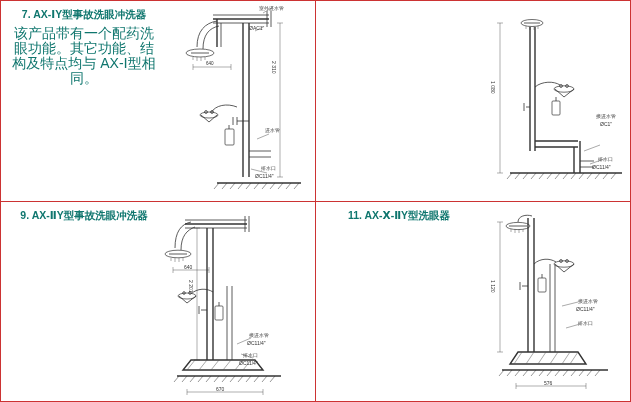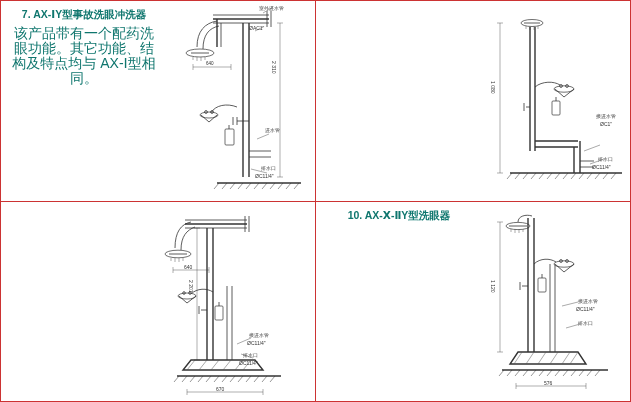--- a/index.html
+++ b/index.html
@@ -139,20 +139,21 @@
         <span style="position:absolute;left:130px;top:112px;font-size:5px;color:#333;">接进水管</span>
         <span style="position:absolute;left:134px;top:120px;font-size:5px;color:#333;">ØC1"</span>
         <span style="position:absolute;left:132px;top:155px;font-size:5px;color:#333;">排水口</span>
         <span style="position:absolute;left:126px;top:163px;font-size:5px;color:#333;">ØC11/4"</span>
       </div>
     </div>
   </div>
 
   <div class="quad q3">
     <div class="cap">
+      <div class="title">9. AX-ⅡY型事故洗眼冲洗器</div>
     </div>
     <div class="draw">
       <svg width="165" height="200" viewBox="0 0 165 200">
 
         <path class="ln2" d="M34 22 L96 22"></path>
         <path class="ln" d="M34 18 L96 18"></path>
         <path class="ln" d="M34 26 L96 26"></path>
         <path class="ln" d="M94 14 L94 30 M98 14 L98 30"></path>
 
         <path class="ln" d="M24 46 C24 30 30 22 40 20"></path>
@@ -204,21 +205,21 @@
         <span style="position:absolute;left:96px;top:138px;font-size:5px;color:#333;">ØC11/4"</span>
         <span style="position:absolute;left:92px;top:150px;font-size:5px;color:#333;">排水口</span>
         <span style="position:absolute;left:88px;top:158px;font-size:5px;color:#333;">ØC11/4"</span>
         <span style="position:absolute;left:65px;top:184px;font-size:5px;color:#333;">670</span>
       </div>
     </div>
   </div>
 
   <div class="quad q4">
     <div class="cap">
-      <div class="title">10. AX-Ⅹ-ⅡY型洗眼器</div>
+      <div class="title">11. AX-Ⅹ-ⅡY型洗眼器</div>
     </div>
     <div class="draw">
       <svg width="166" height="200" viewBox="0 0 166 200">
 
         <ellipse class="fillw" cx="52" cy="24" rx="12" ry="3.6"></ellipse>
         <path class="ln" d="M43 24 L61 24"></path>
         <path class="thin" d="M45 27 L45 30 M49 27 L49 31 M53 27 L53 31 M57 27 L57 30"></path>
 
         <path class="ln" d="M52 20 C52 14 60 12 66 14"></path>
 

